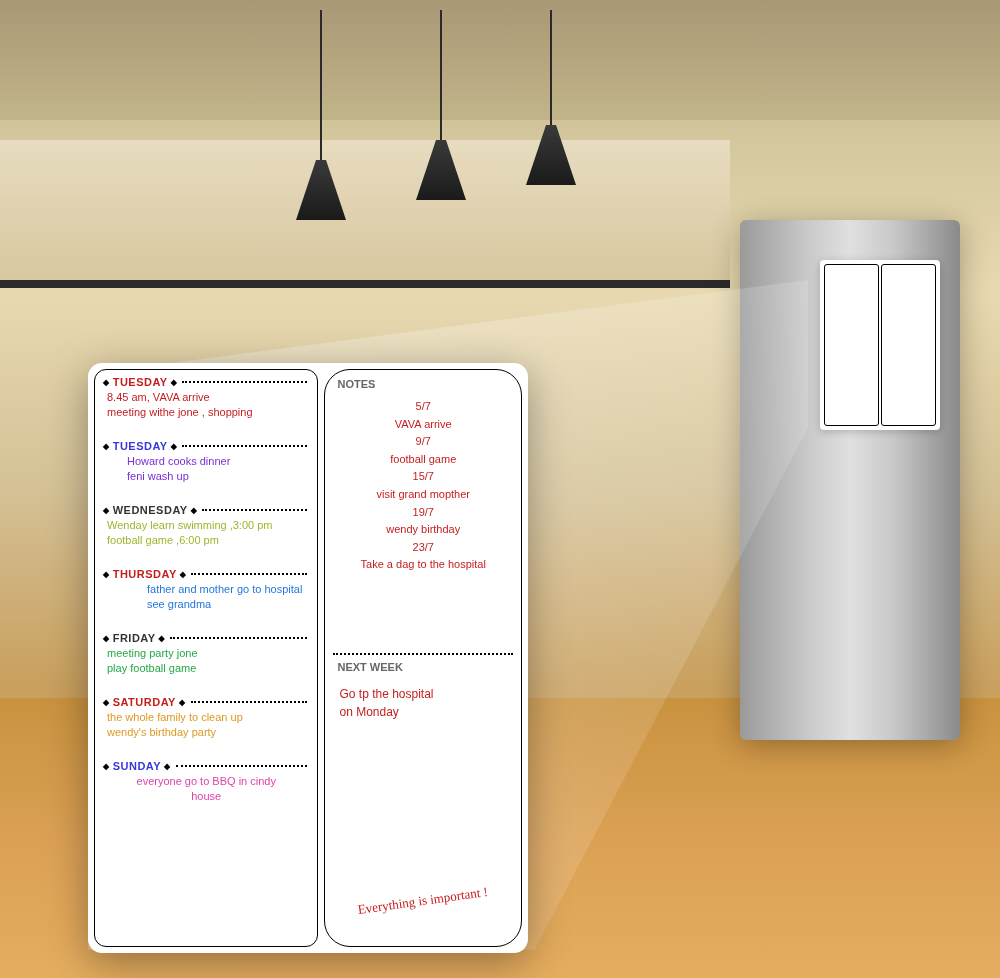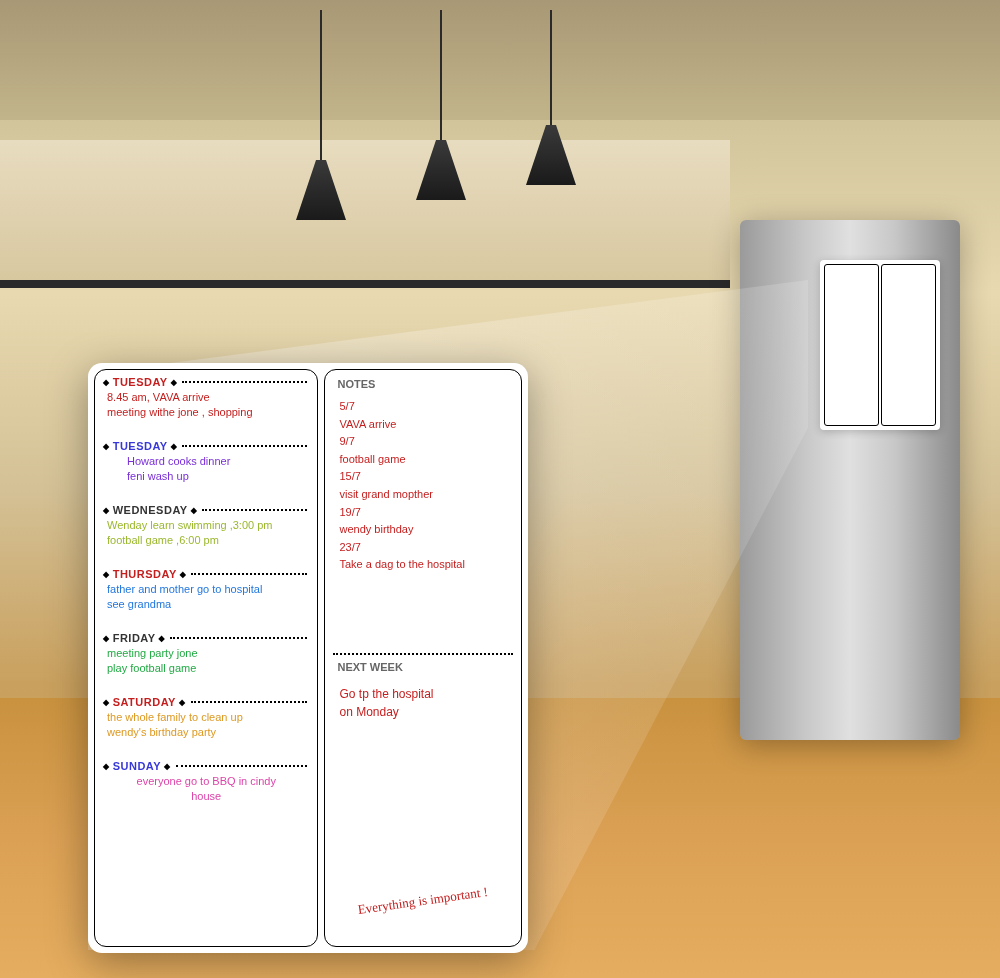--- a/index.html
+++ b/index.html
@@ -105,21 +105,21 @@
   }
   .col {
     border: 1.5px solid #000;
     border-radius: 12px;
     padding: 6px 8px;
     box-sizing: border-box;
     display: flex;
     flex-direction: column;
   }
   .col-left { flex: 1.15; }
-  .col-right { flex: 1; }
+  .col-right { flex: 1; border-radius: 26px; }
   .day-block { margin-bottom: 4px; }
   .day-header {
     display: flex;
     align-items: center;
     font-size: 11px;
     font-weight: bold;
     letter-spacing: 0.5px;
     gap: 3px;
   }
   .diamond {
@@ -145,20 +145,21 @@
     color: #666;
     padding: 2px 4px;
     margin-bottom: 4px;
   }
   .notes-content {
     font-family: 'Comic Sans MS', cursive, sans-serif;
     font-size: 11px;
     line-height: 1.6;
     padding: 2px 6px;
     flex: 1;
+    text-align: center;
   }
   .separator {
     border-top: 2px dotted #000;
     margin: 4px 0;
   }
   .nextweek-content {
     font-family: 'Comic Sans MS', cursive, sans-serif;
     font-size: 12px;
     line-height: 1.5;
     padding: 6px;
@@ -240,21 +241,21 @@
           <div>football game ,6:00 pm</div>
         </div>
       </div>
       <div class="day-block">
         <div class="day-header">
           <span class="diamond">◆</span>
           <span style="color:#c41e1e">THURSDAY</span>
           <span class="diamond">◆</span>
           <span class="dots"></span>
         </div>
-        <div class="day-content" style="color: rgb(34, 119, 221);">
+        <div class="day-content" style="color: rgb(34, 119, 221); margin-left: 40px;">
           <div>father and mother go to hospital</div>
           <div>see grandma</div>
         </div>
       </div>
       <div class="day-block">
         <div class="day-header">
           <span class="diamond">◆</span>
           <span style="color:#333">FRIDAY</span>
           <span class="diamond">◆</span>
           <span class="dots"></span>

